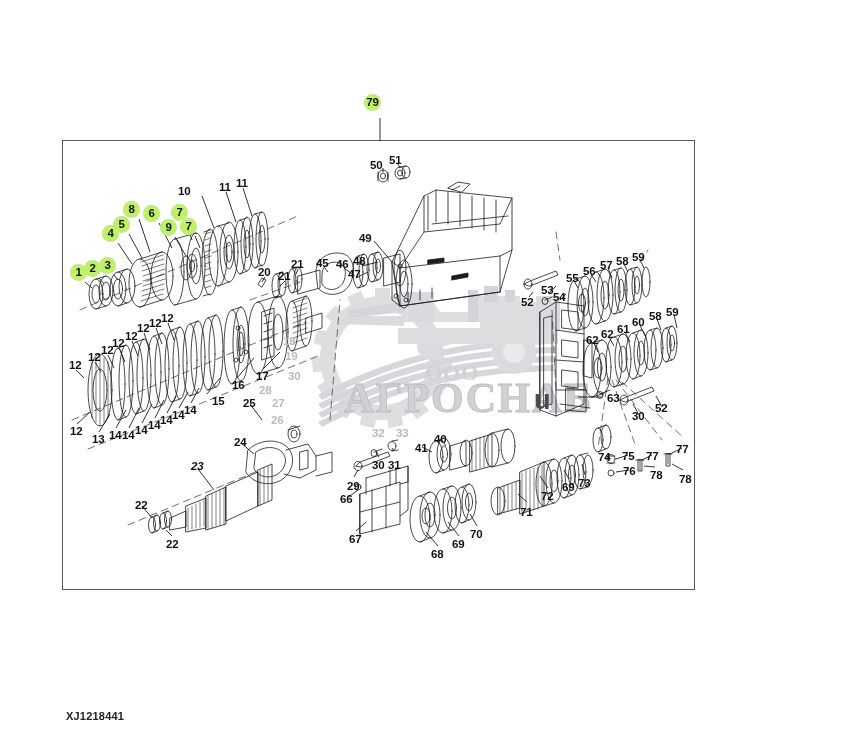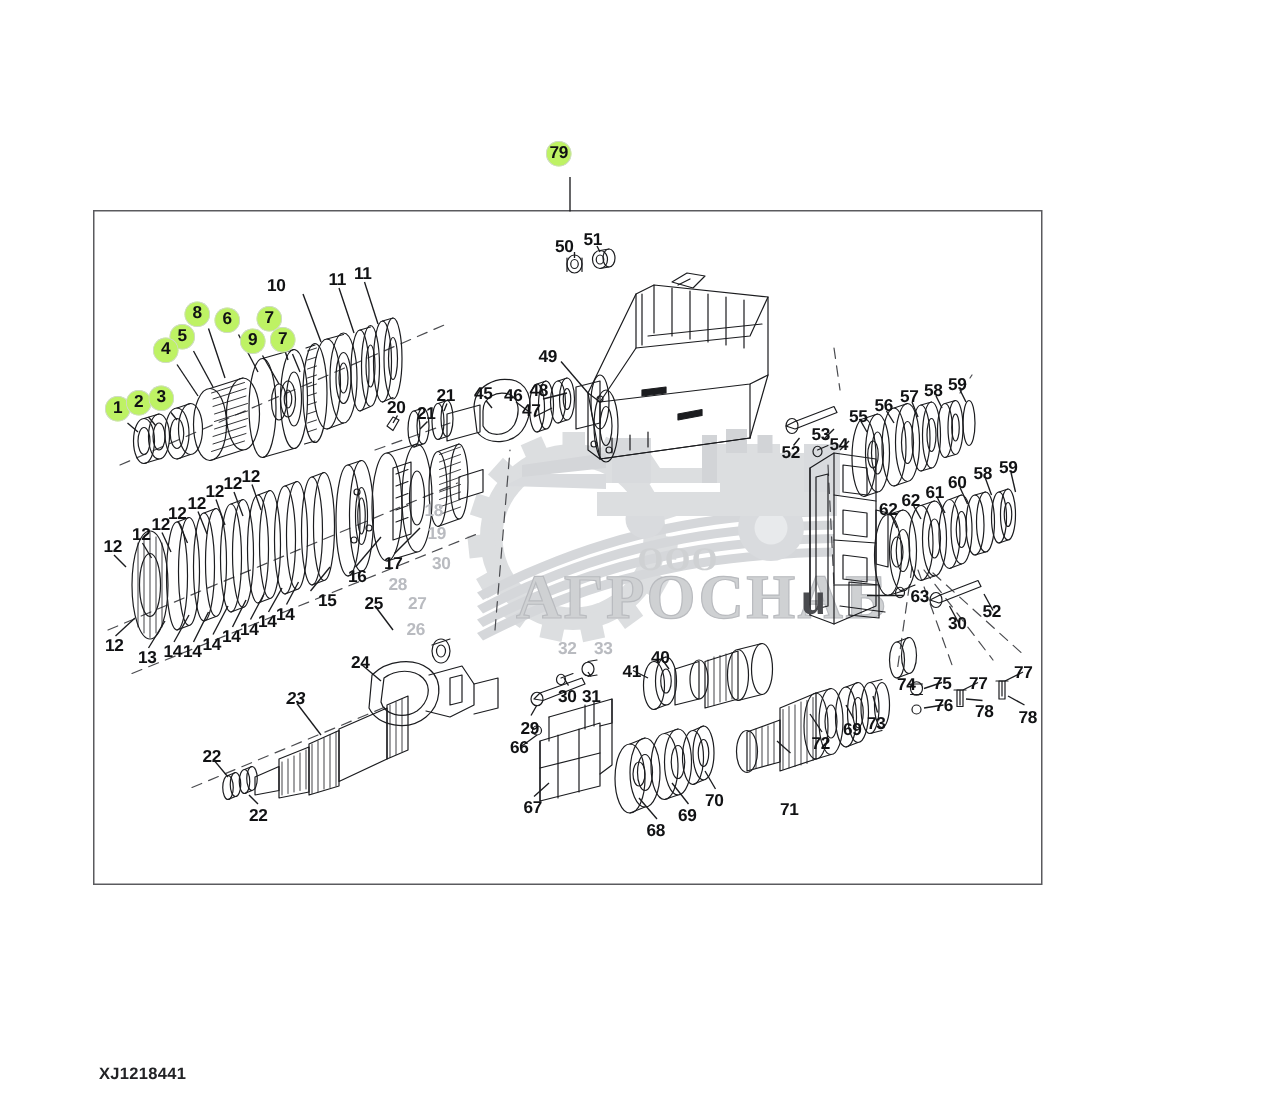--- a/index.html
+++ b/index.html
@@ -720,21 +720,21 @@
     <div class="callout plain" style="left: 388px; top: 428px; margin-top: 32px;">31</div>
     <div class="callout plain faded" style="left: 372px; top: 428px;">32</div>
     <div class="callout plain faded" style="left: 396px; top: 428px;">33</div>
     <div class="callout plain" style="left: 340px; top: 494px;">66</div>
     <div class="callout plain" style="left: 349px; top: 534px;">67</div>
     <div class="callout plain" style="left: 415px; top: 443px;">41</div>
     <div class="callout plain" style="left: 434px; top: 434px;">40</div>
     <div class="callout plain" style="left: 431px; top: 549px;">68</div>
     <div class="callout plain" style="left: 452px; top: 539px;">69</div>
     <div class="callout plain" style="left: 470px; top: 529px;">70</div>
-    <div class="callout plain" style="left: 520px; top: 535px;">71</div>
+    <div class="callout plain" style="left: 520px; top: 507px;">71</div>
     <div class="callout plain" style="left: 541px; top: 491px;">72</div>
     <div class="callout plain" style="left: 562px; top: 482px;">69</div>
     <div class="callout plain" style="left: 578px; top: 478px;">73</div>
     <div class="callout plain" style="left: 566px; top: 273px;">55</div>
     <div class="callout plain" style="left: 583px; top: 266px; text-align: center;">56</div>
     <div class="callout plain" style="left: 600px; top: 260px;">57</div>
     <div class="callout plain" style="left: 616px; top: 256px;">58</div>
     <div class="callout plain" style="left: 632px; top: 252px;">59</div>
     <div class="callout plain" style="left: 586px; top: 335px;">62</div>
     <div class="callout plain" style="left: 601px; top: 329px;">62</div>

